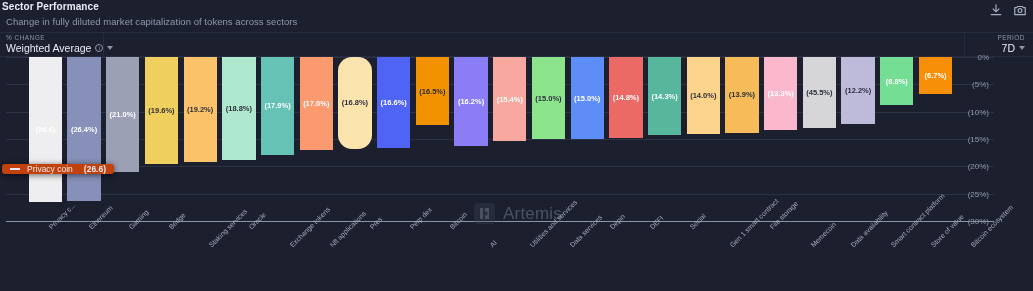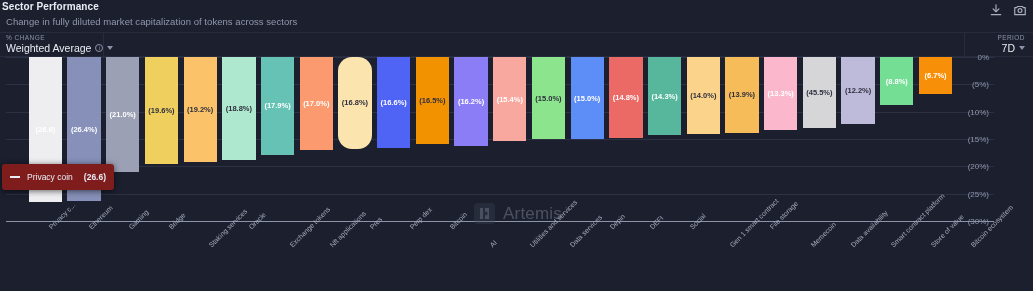--- a/index.html
+++ b/index.html
@@ -69,21 +69,21 @@
   .xlab {
     position: absolute; left: 50%; top: 4px;
     font-size: 7px; color: #a7acbe; white-space: nowrap;
     transform-origin: left top; transform: rotate(-45deg) translate(2px, 0);
   }
   .xlab.low { top: 22px; }
 
   
   .tooltip {
     position: absolute; left: 2px; top: 107px; z-index: 20;
-    background: #7f1d1d; border-radius: 3px; padding: 8px 8px;
+    background: #c2410c; border-radius: 3px; padding: 0 8px;
     display: flex; align-items: center; gap: 7px;
     box-shadow: 0 1px 6px rgba(0,0,0,.6);
   }
   .tt-dash { width: 10px; height: 2px; background: #e9ecf4; }
   .tt-name { font-size: 8.5px; color: #e9ecf4; }
   .tt-val { font-size: 8.5px; color: #e9ecf4; font-weight: bold; margin-left: 4px; }
 
   
   .watermark {
     position: absolute; left: 474px; top: 146px; display: flex; align-items: center; gap: 8px;
@@ -196,21 +196,21 @@
             <div class="bar" style="height: 91.84px; background: rgb(251, 228, 173); border-radius: 14px;">
               <span class="bar-val">(16.8%)</span>
             </div>
           </div>
           <div class="bar-slot">
             <div class="bar" style="height: 90.7467px; background: rgb(79, 99, 245);">
               <span class="bar-val light">(16.6%)</span>
             </div>
           </div>
           <div class="bar-slot">
-            <div class="bar" style="height: 87px; background: rgb(243, 146, 0); text-align: center;">
+            <div class="bar" style="height: 68px; background: rgb(243, 146, 0); text-align: center;">
               <span class="bar-val">(16.5%)</span>
             </div>
           </div>
           <div class="bar-slot">
             <div class="bar" style="height: 88.56px; background: rgb(139, 125, 246);">
               <span class="bar-val light">(16.2%)</span>
             </div>
           </div>
           <div class="bar-slot">
             <div class="bar" style="height: 84.1867px; background: rgb(249, 168, 160);">

